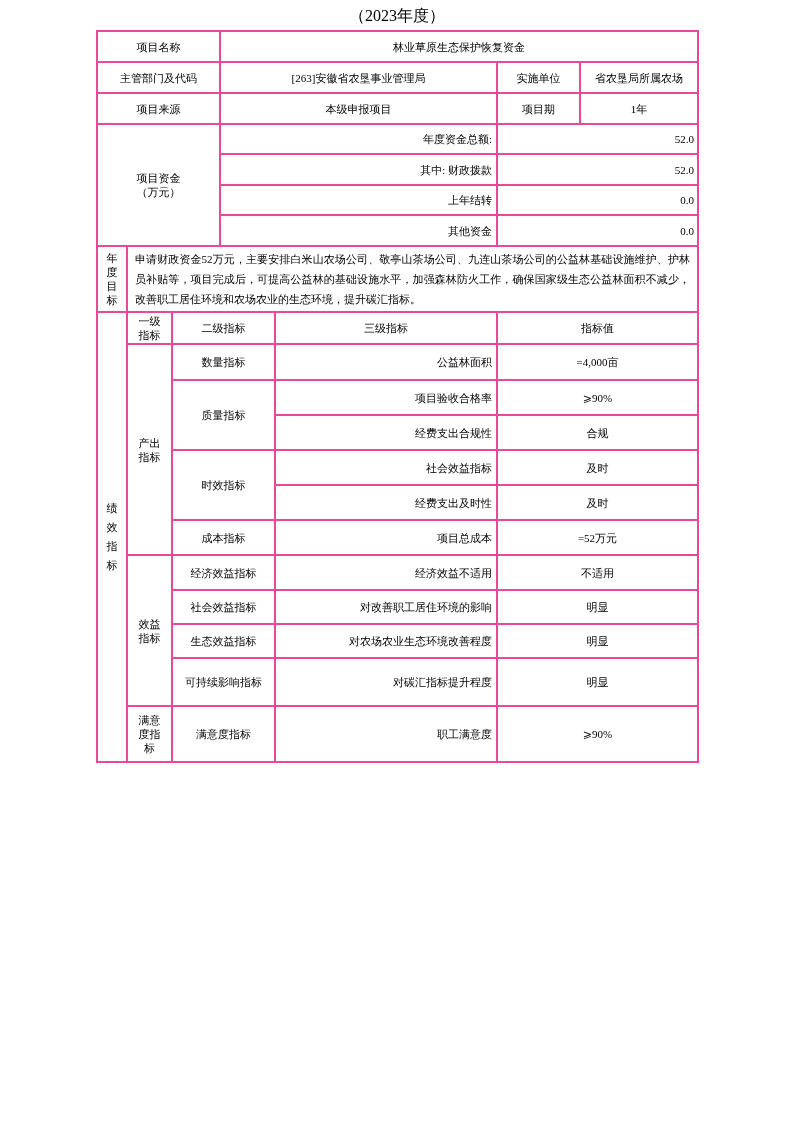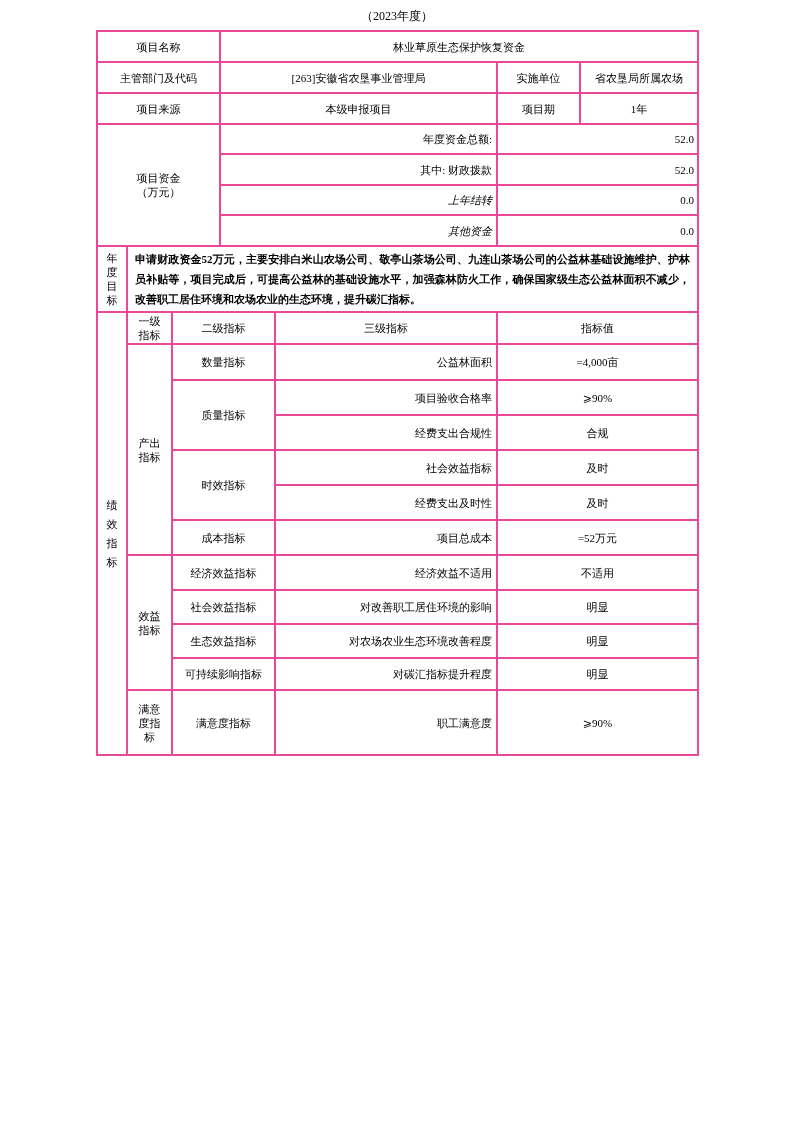--- a/index.html
+++ b/index.html
@@ -14,21 +14,21 @@
   .doc-title {
     padding-top: 82px;
     text-align: center;
     font-size: 23px;
     font-weight: bold;
     letter-spacing: 1px;
     line-height: 26px;
   }
   .doc-subtitle {
     text-align: center;
-    font-size: 12px;
+    font-size: 16px;
     margin-top: 9px;
     line-height: 14px;
   }
   table.main {
     border-collapse: collapse;
     table-layout: fixed;
     width: 601px;
     margin: 7px 0 0 96px;
   }
   td {
@@ -39,27 +39,26 @@
     vertical-align: middle;
     overflow: hidden;
     word-break: break-all;
   }
   .c { text-align: center; }
   .l { text-align: right; }
   .r { text-align: right; padding-right: 3px; }
   .ml { white-space: pre-line; }
   .vert { line-height: 19px; letter-spacing: 0; }
   .ind1 { padding-left: 10px; margin-left: 12px; }
-  .ind2 { padding-left: 26px; font-style: italic; }
+  .ind2 { padding-left: 26px; }
   .goal {
     text-align: justify;
     line-height: 20px;
     padding: 2px 7px;
     vertical-align: middle;
-    font-weight: bold;
   }
 </style>
 </head>
 <body>
 
 <div class="page">
 
   <div class="doc-subtitle">（2023年度）</div>
 
   <table class="main">
@@ -170,26 +169,26 @@
         <td colspan="2" class="c">社会效益指标</td>
         <td class="l">对改善职工居住环境的影响</td>
         <td colspan="2" class="c">明显</td>
       </tr>
       <tr style="height:34px">
         <td colspan="2" class="c">生态效益指标</td>
         <td class="l">对农场农业生态环境改善程度</td>
         <td colspan="2" class="c">明显</td>
       </tr>
       <tr style="height:31px">
-        <td colspan="2" class="c" style="padding:8px 1px">可持续影响指标</td>
+        <td colspan="2" class="c" style="padding:16px 1px">可持续影响指标</td>
         <td class="l">对碳汇指标提升程度</td>
         <td colspan="2" class="c">明显</td>
       </tr>
 
-      <tr style="height:65px">
+      <tr style="height:56px">
         <td class="c ml">满意
 度指
 标</td>
         <td colspan="2" class="c">满意度指标</td>
         <td class="l">职工满意度</td>
         <td colspan="2" class="c">⩾90%</td>
       </tr>
 
     </tbody>
   </table>

